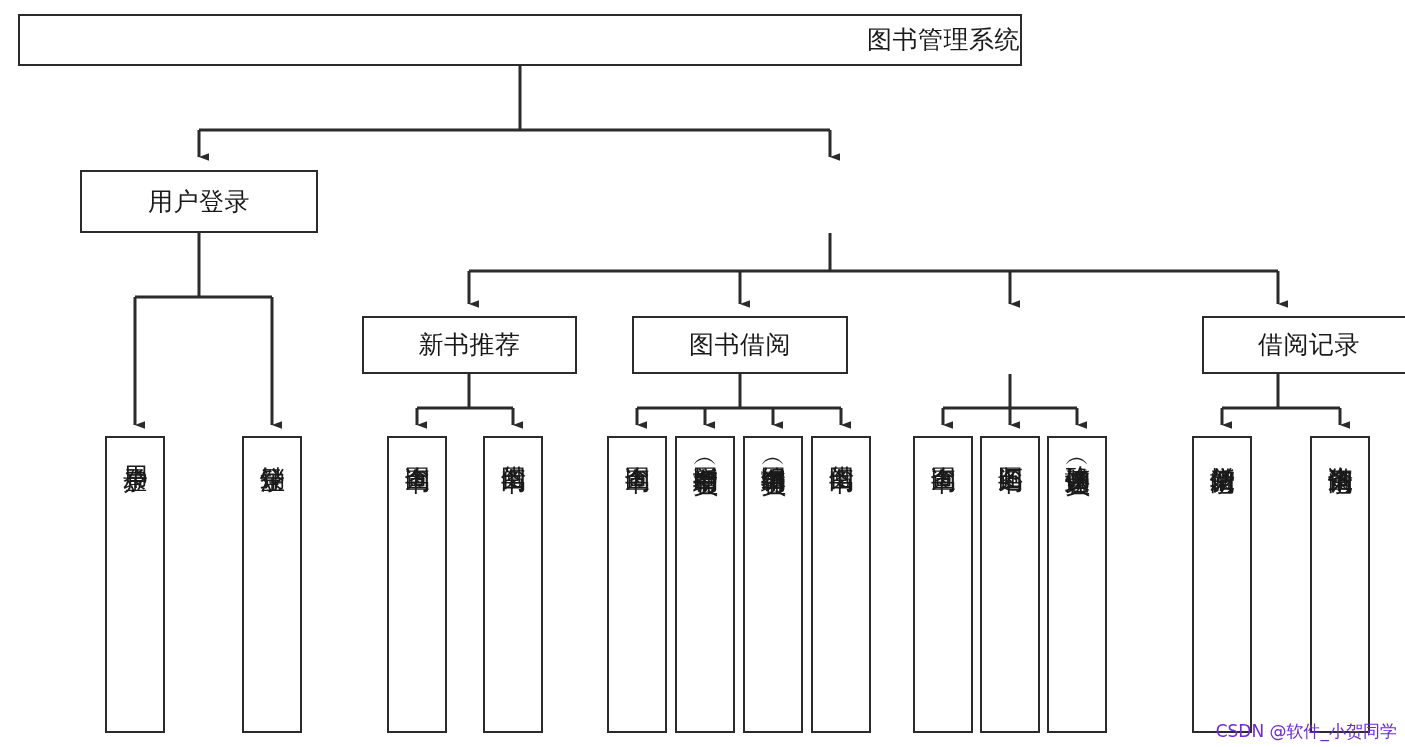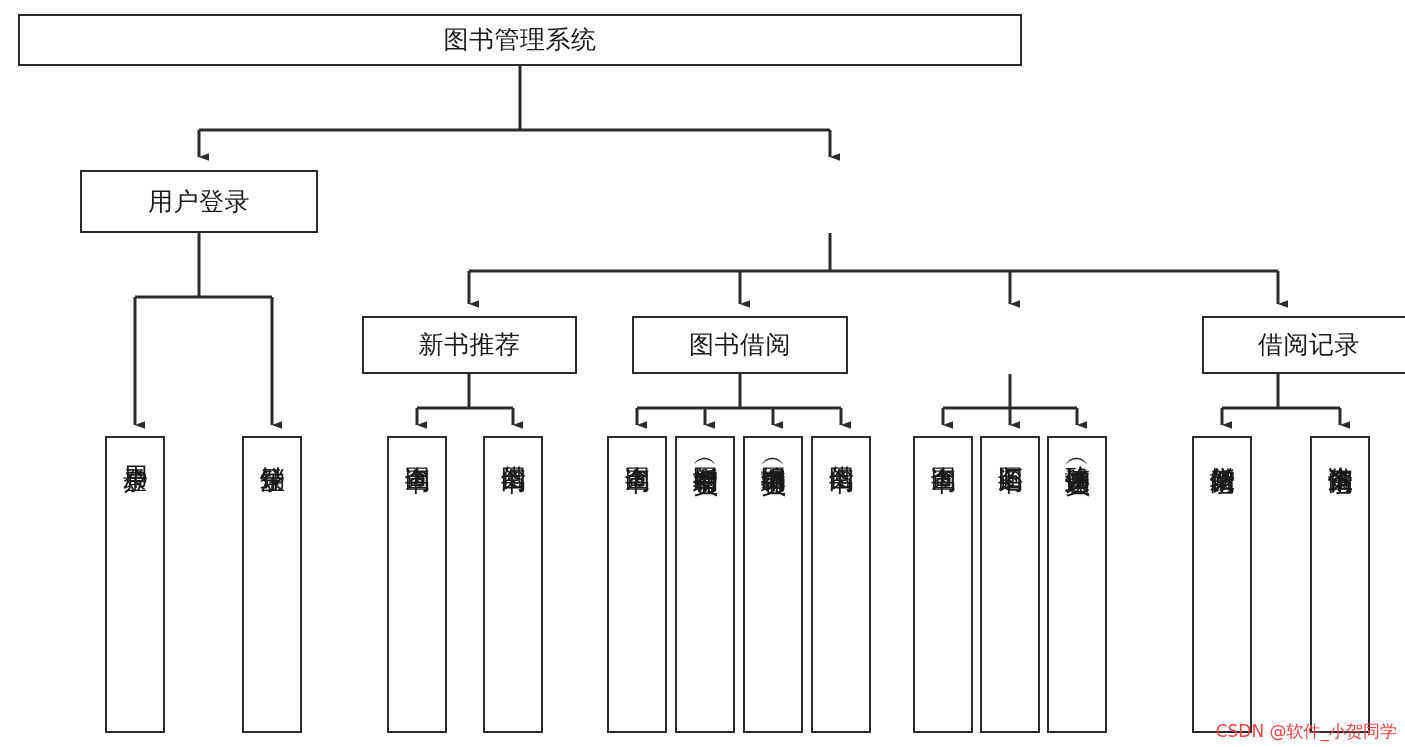--- a/index.html
+++ b/index.html
@@ -63,21 +63,21 @@
     font-size: 25px;
     line-height: 1.12;
     letter-spacing: 1px;
     white-space: nowrap;
   }
   #watermark {
     position: absolute;
     right: 8px;
     bottom: 4px;
     font-size: 17px;
-    color: #ef4444;
+    color: #6d28d9;
     z-index: 6;
     white-space: nowrap;
     font-family: "DejaVu Sans", "Liberation Sans", sans-serif;
   }
 </style>
 </head>
 <body>
 
 <div id="diagram-root">
 
@@ -126,21 +126,21 @@
       <path d="M1010,408 L1010,425" marker-end="url(#arrowhead)"></path>
       <path d="M1077,408 L1077,425" marker-end="url(#arrowhead)"></path>
 
       <path d="M1278,374 L1278,408"></path>
       <path d="M1222,408 L1340,408"></path>
       <path d="M1222,408 L1222,425" marker-end="url(#arrowhead)"></path>
       <path d="M1340,408 L1340,425" marker-end="url(#arrowhead)"></path>
     </g>
   </svg>
 
-  <div class="node root horiz" style="left:18px; top:14px; width:1004px; height:52px;">
+  <div class="node root horiz" style="left:18px; top:14px; width:1004px; height:52px;justify-content:flex-end;">
     <span class="node-label">图书管理系统</span>
   </div>
 
   <div class="node horiz" style="left:80px; top:170px; width:238px; height:63px;">
     <span class="node-label">用户登录</span>
   </div>
 
   <div class="node horiz" style="left:362px; top:316px; width:215px; height:58px;">
     <span class="node-label">新书推荐</span>
   </div>

